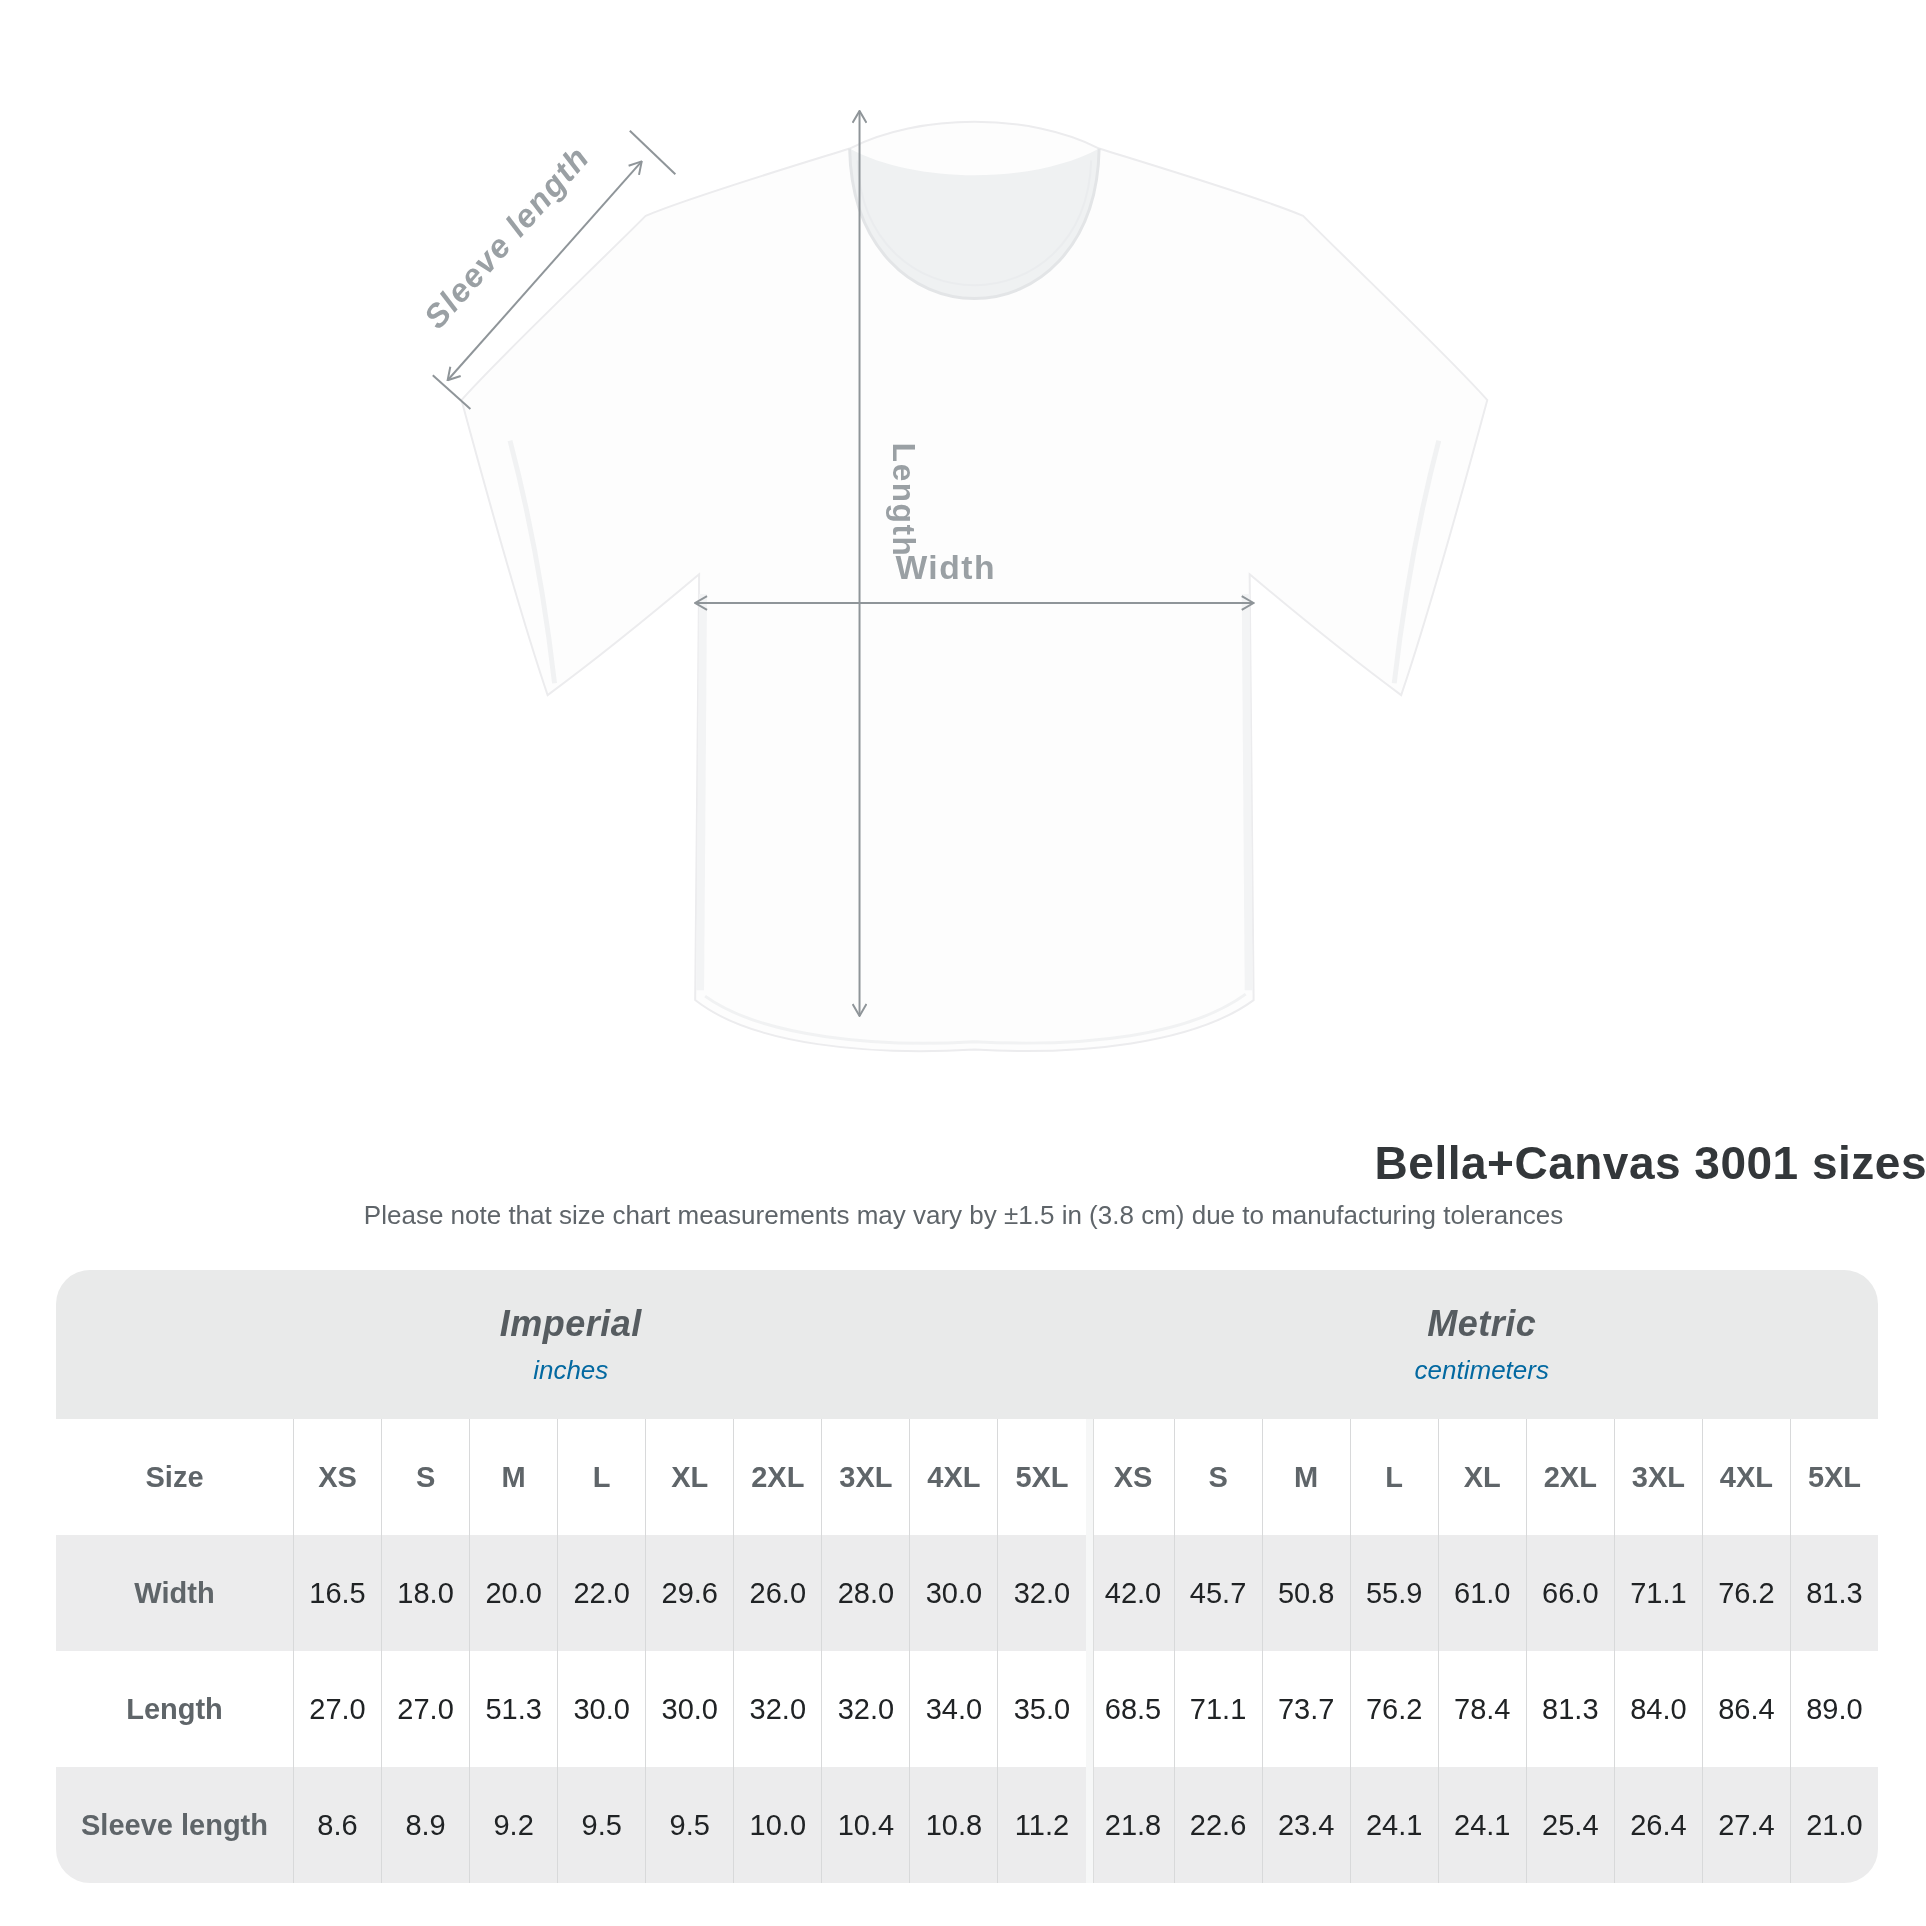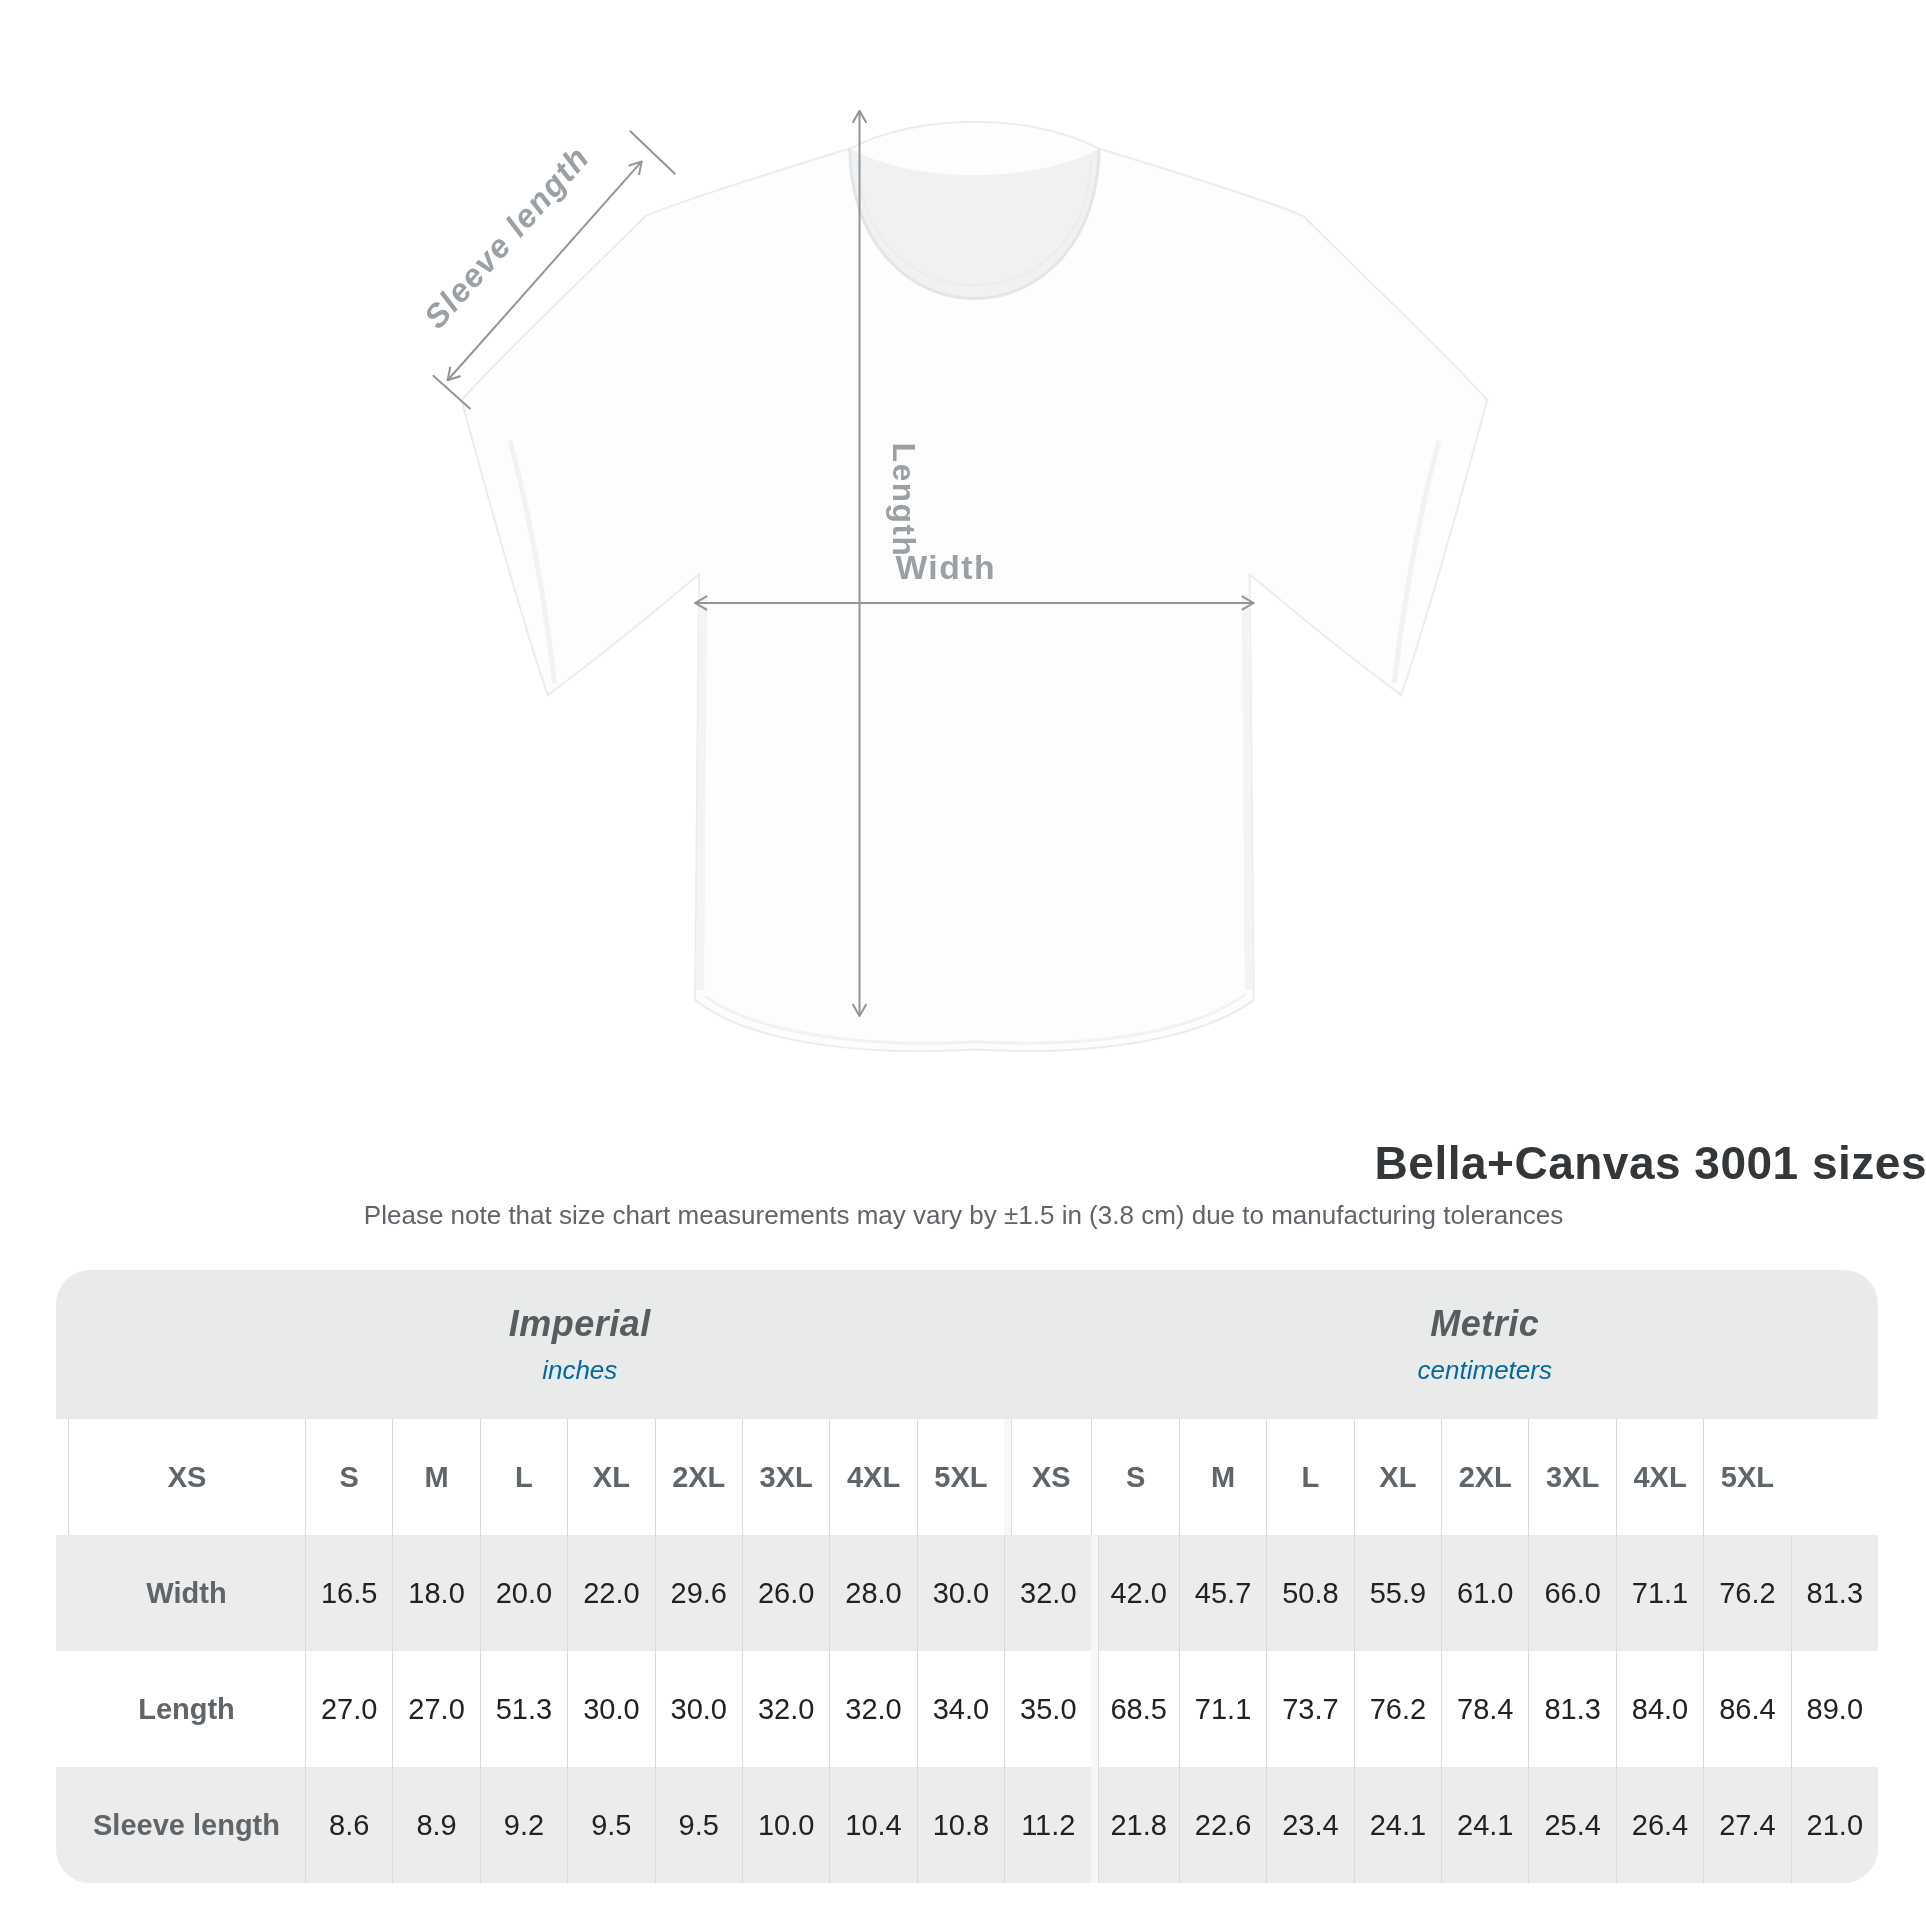--- a/index.html
+++ b/index.html
@@ -13,21 +13,21 @@
 
   
   .title{position:absolute;left:0;top:1136px;width:100%;text-align:right;
          font-size:46px;font-weight:700;color:#33373a;letter-spacing:0.5px;}
   .subtitle{position:absolute;left:0;top:1200px;width:100%;text-align:center;
          font-size:26px;color:#5f656a;}
 
   
   .size-table{position:absolute;left:56px;top:1270px;width:1822px;
               border-radius:34px;overflow:hidden;}
-  .grid{display:grid;grid-template-columns:237px repeat(18,1fr);padding-left:12px;}
+  .grid{display:grid;grid-template-columns:237px repeat(18,1fr);}
   .thead{background:#e9eaea;height:149px;}
   .sec{display:flex;flex-direction:column;align-items:center;justify-content:center;gap:10px;}
   .sec-imperial{grid-column:1 / 11;}
   .sec-metric{grid-column:11 / 20;}
   .sec-name{font-size:36px;font-weight:700;font-style:italic;color:#565c60;letter-spacing:0.5px;}
   .sec-unit{font-size:26px;font-style:italic;color:#0369a1;}
 
   .row{height:116px;background:#ffffff;}
   .row.striped{background:#ececed;}
   .cell{display:flex;align-items:center;justify-content:center;
@@ -104,20 +104,21 @@
       <div class="sec-name">Imperial</div>
       <div class="sec-unit">inches</div>
     </div>
     <div class="sec sec-metric">
       <div class="sec-name">Metric</div>
       <div class="sec-unit">centimeters</div>
     </div>
   </div>
 
   <div class="grid row">
+    <div class="cell lab">Size</div>
     <div class="cell hd">XS</div>
     <div class="cell hd">S</div>
     <div class="cell hd">M</div>
     <div class="cell hd">L</div>
     <div class="cell hd">XL</div>
     <div class="cell hd">2XL</div>
     <div class="cell hd">3XL</div>
     <div class="cell hd">4XL</div>
     <div class="cell hd">5XL</div>
     <div class="cell hd metric-first">XS</div>

